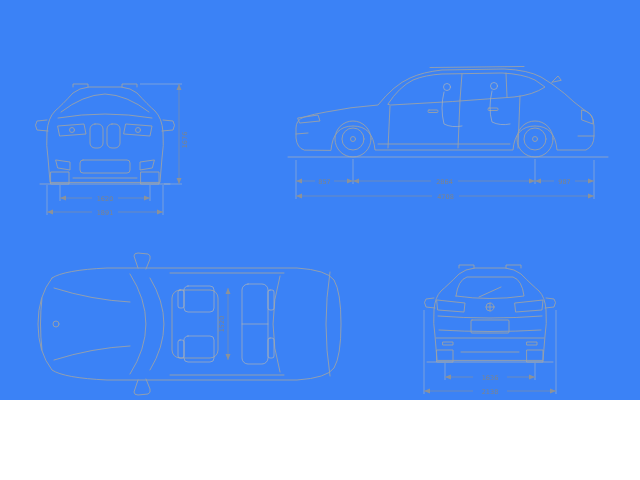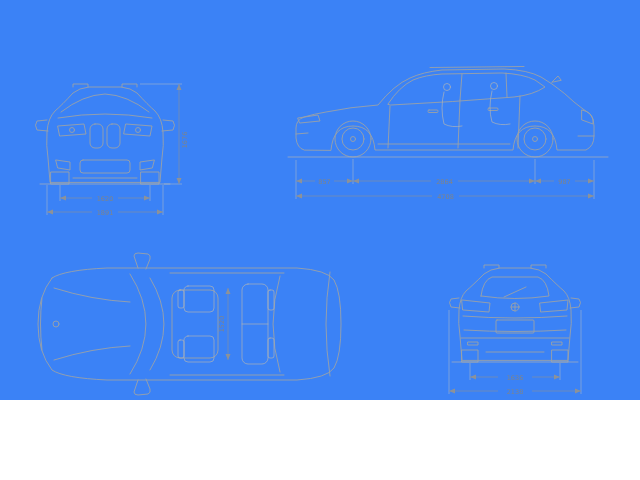--- a/index.html
+++ b/index.html
@@ -150,21 +150,21 @@
         <rect x="246" y="48" width="6" height="20" rx="2"></rect>
         <rect x="246" y="96" width="6" height="20" rx="2"></rect>
       </g>
       <g>
         <path class="dim" d="M206,46 L206,118" marker-start="url(#mt)" marker-end="url(#mt)"></path>
         <text transform="translate(202,82) rotate(-90)" text-anchor="middle">1520</text>
       </g>
     </svg>
   </div>
 
-  <div class="view" style="left:438px;top:240px;">
+  <div class="view" style="left:413px;top:240px;">
     <svg width="180" height="165" viewBox="0 0 180 165">
       <defs>
         <marker id="mr" markerUnits="userSpaceOnUse" markerWidth="7" markerHeight="7" refX="6" refY="3.5" orient="auto-start-reverse">
           <path d="M0,1 L6,3.5 L0,6 Z" fill="#8d9298"></path>
         </marker>
       </defs>
       <g class="car">
         <path d="M24,120 L22,96 Q20,84 21,70 Q22,57 28,51 Q35,45 46,34 Q52,29 62,28 L92,28 Q102,29 108,34 Q119,45 126,51 Q132,57 133,70 Q134,84 132,96 L130,120 Z"></path>
         <path d="M46,28 L46,25 L61,25 L61,28 M93,28 L93,25 L108,25 L108,28"></path>
         <path d="M43,56 Q45,40 54,37 L100,37 Q109,40 111,56 Q77,61 43,56 Z"></path>

